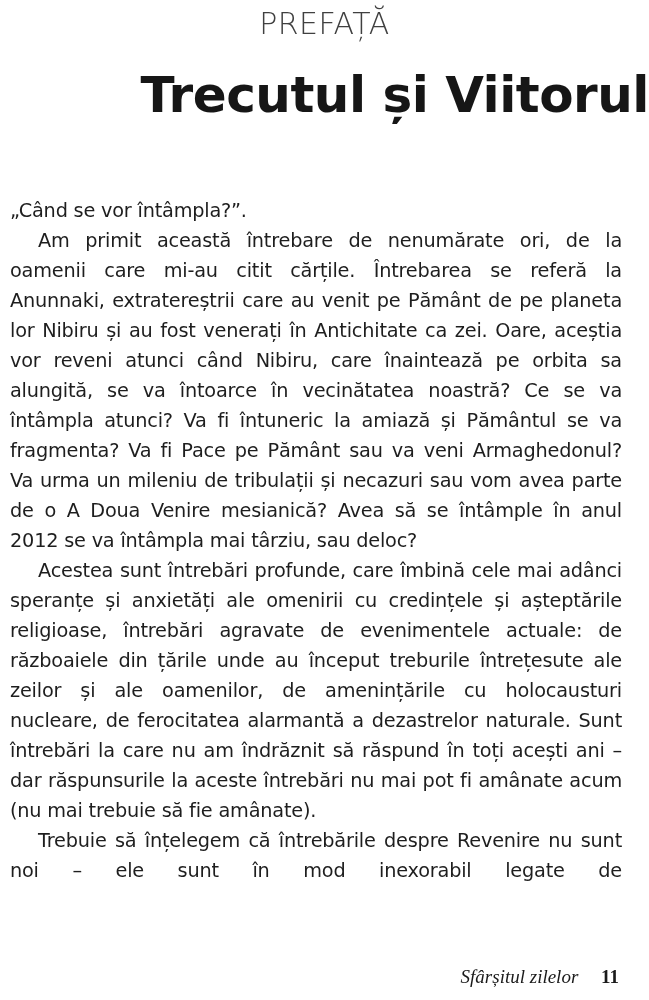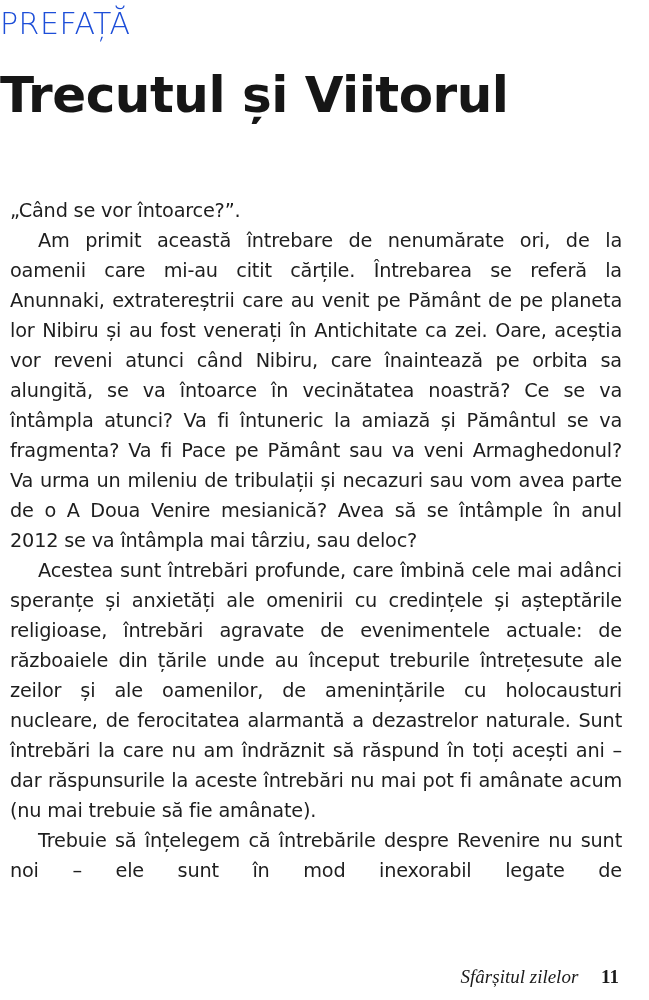--- a/index.html
+++ b/index.html
@@ -19,33 +19,33 @@
       position: absolute;
       left: 0; top: 0;
       width: 649px;
       height: 1000px;
     }
     .kicker {
       position: absolute;
       top: 6px;
       left: 0;
       width: 100%;
-      text-align: left;
+      text-align: center;
       font-family: "DejaVu Sans", sans-serif;
       font-weight: 300;
       font-size: 30px;
       letter-spacing: 0.5px;
-      color: #1d4ed8;
+      color: #404040;
     }
     .title {
       position: absolute;
       top: 66px;
       left: 0;
       width: 100%;
-      text-align: left;
+      text-align: right;
       font-family: "DejaVu Sans", sans-serif;
       font-weight: bold;
       font-size: 50px;
       letter-spacing: -0.5px;
       color: #161616;
     }
     .body-text {
       position: absolute;
       top: 196px;
       left: 10px;
@@ -82,21 +82,21 @@
     }
   </style>
 </head>
 <body>
 
 <div class="page">
   <div class="kicker">PREFAȚĂ</div>
   <div class="title">Trecutul și Viitorul</div>
 
   <div class="body-text">
-    <p>„Când se vor întoarce?”.</p>
+    <p>„Când se vor întâmpla?”.</p>
     <p class="indent">Am primit această întrebare de nenumărate ori, de la oamenii care mi-au citit cărțile. Întrebarea se referă la Anunnaki, extratereștrii care au venit pe Pământ de pe planeta lor Nibiru și au fost venerați în Antichitate ca zei. Oare, aceștia vor reveni atunci când Nibiru, care înaintează pe orbita sa alungită, se va întoarce în vecinătatea noastră? Ce se va întâmpla atunci? Va fi întuneric la amiază și Pământul se va fragmenta? Va fi Pace pe Pământ sau va veni Armaghedonul? Va urma un mileniu de tribulații și necazuri sau vom avea parte de o A Doua Venire mesianică? Avea să se întâmple în anul 2012 se va întâmpla mai târziu, sau deloc?</p>
     <p class="indent">Acestea sunt întrebări profunde, care îmbină cele mai adânci speranțe și anxietăți ale omenirii cu credințele și așteptările religioase, întrebări agravate de evenimentele actuale: de războaiele din țările unde au început treburile întrețesute ale zeilor și ale oamenilor, de amenințările cu holocausturi nucleare, de ferocitatea alarmantă a dezastrelor naturale. Sunt întrebări la care nu am îndrăznit să răspund în toți acești ani – dar răspunsurile la aceste întrebări nu mai pot fi amânate acum (nu mai trebuie să fie amânate).</p>
     <p class="indent" style="text-align-last: justify;">Trebuie să înțelegem că întrebările despre Revenire nu sunt noi – ele sunt în mod inexorabil legate de</p>
   </div>
 
   <div class="footer">
     <span class="book-title">Sfârșitul zilelor</span>
     <span class="page-num">11</span>
   </div>
 </div>

